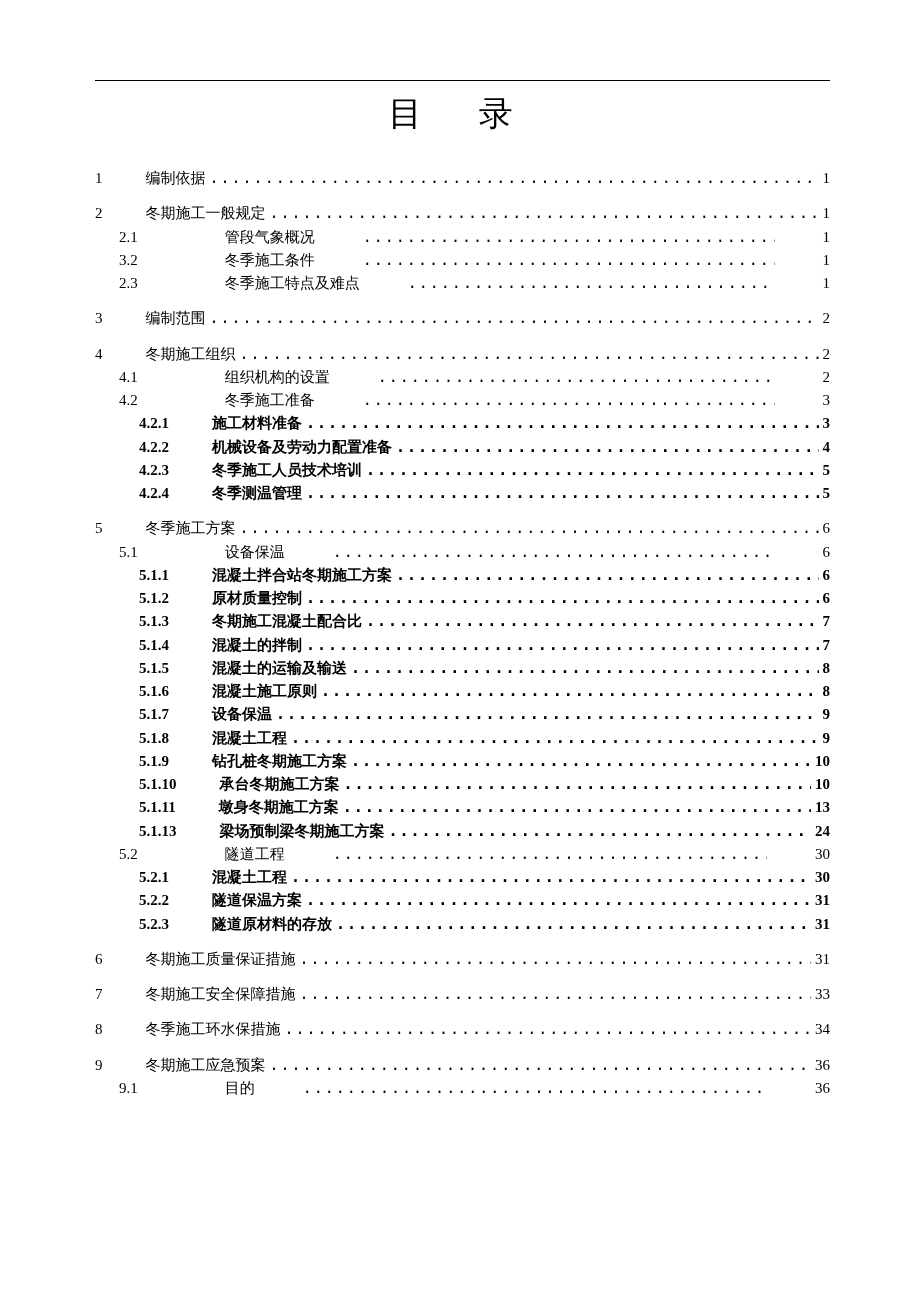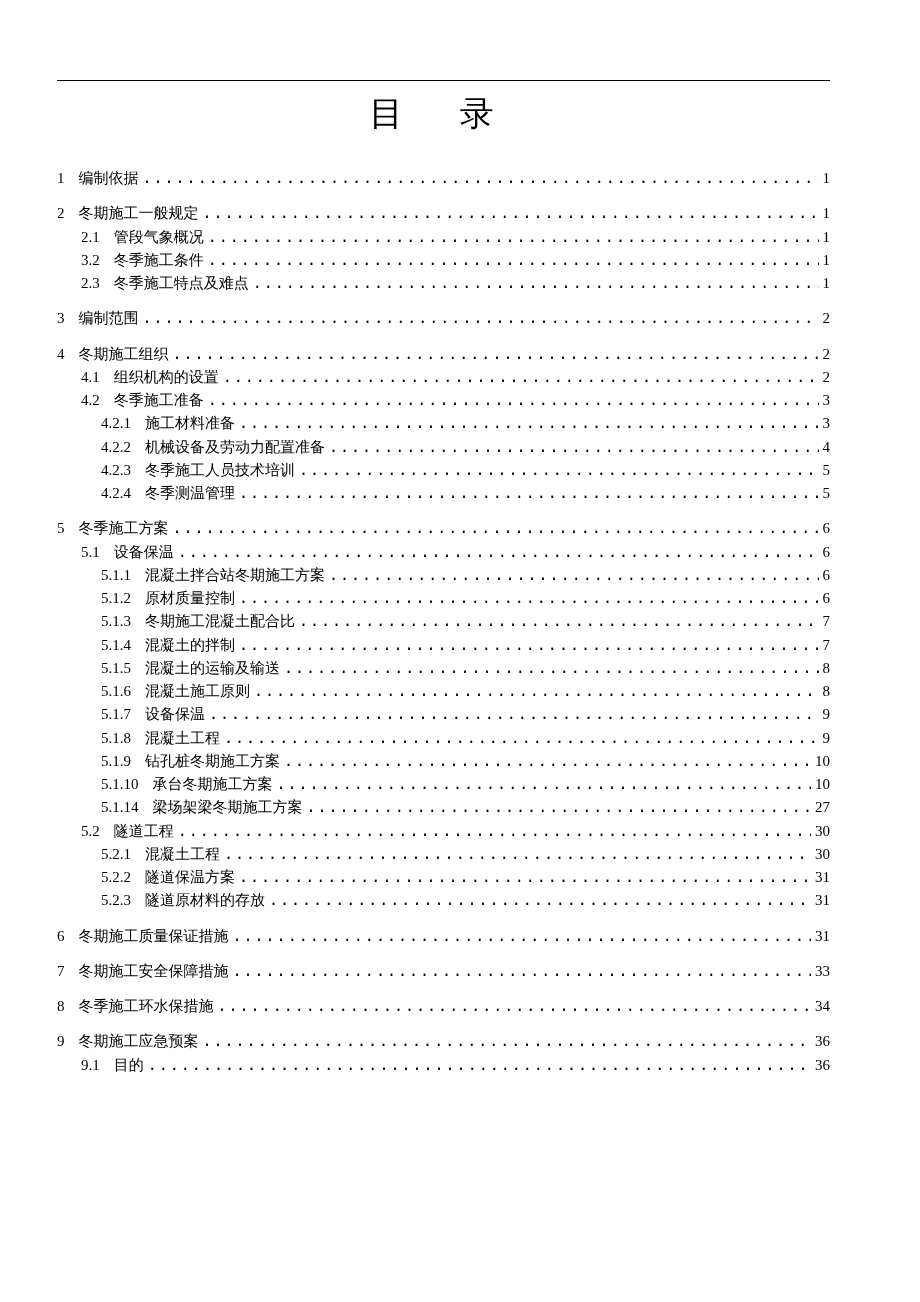--- a/index.html
+++ b/index.html
@@ -4,21 +4,21 @@
 <style>
   body {
     margin: 0;
     padding: 0;
     background: #fff;
     font-family: "SimSun", "宋体", serif;
     color: #000;
     width: 920px;
   }
   .page {
-    padding: 80px 90px 60px 57px;
+    padding: 80px 90px 60px 95px;
     box-sizing: border-box;
   }
   .hr-top {
     border: none;
     border-top: 1.5px solid #000;
     margin: 0 0 8px 0;
   }
   .title {
     text-align: center;
     font-size: 34px;
@@ -31,28 +31,29 @@
     font-size: 15px;
     line-height: 1.55;
   }
   .toc-row {
     display: flex;
     align-items: baseline;
     white-space: nowrap;
     margin-bottom: 0px;
   }
   .toc-l1 { margin-left: 0px; margin-top: 12px; }
-  .toc-l2 { margin-left: 24px; }
-  .toc-l3 { margin-left: 44px; }
+  .toc-l2 { margin-left: 24px; gap: 44px; }
+  .toc-l3 { margin-left: 44px; font-weight: bold; }
   .num {
     flex: 0 0 auto;
     padding-right: 14px;
   }
   .txt {
     flex: 0 0 auto;
+    margin-left: 29px;
   }
   .leader {
     flex: 1 1 auto;
     overflow: hidden;
     letter-spacing: 2px;
     font-family: monospace;
     padding: 0 4px;
   }
   .leader::after {
     content: "..................................................................................................................................";
@@ -213,24 +214,30 @@
         <span class="leader"></span>
         <span class="pg">10</span>
       </div>
       <div class="toc-row toc-l3">
         <span class="num">5.1.10</span>
         <span class="txt">承台冬期施工方案</span>
         <span class="leader"></span>
         <span class="pg">10</span>
       </div>
       <div class="toc-row toc-l3">
-        <span class="num">5.1.14</span>
-        <span class="txt">梁场架梁冬期施工方案</span>
-        <span class="leader"></span>
-        <span class="pg">27</span>
+        <span class="num">5.1.11</span>
+        <span class="txt">墩身冬期施工方案</span>
+        <span class="leader"></span>
+        <span class="pg">13</span>
+      </div>
+      <div class="toc-row toc-l3">
+        <span class="num">5.1.13</span>
+        <span class="txt">梁场预制梁冬期施工方案</span>
+        <span class="leader"></span>
+        <span class="pg">24</span>
       </div>
       <div class="toc-row toc-l2">
         <span class="num">5.2</span>
         <span class="txt">隧道工程</span>
         <span class="leader"></span>
         <span class="pg">30</span>
       </div>
       <div class="toc-row toc-l3">
         <span class="num">5.2.1</span>
         <span class="txt">混凝土工程</span>

